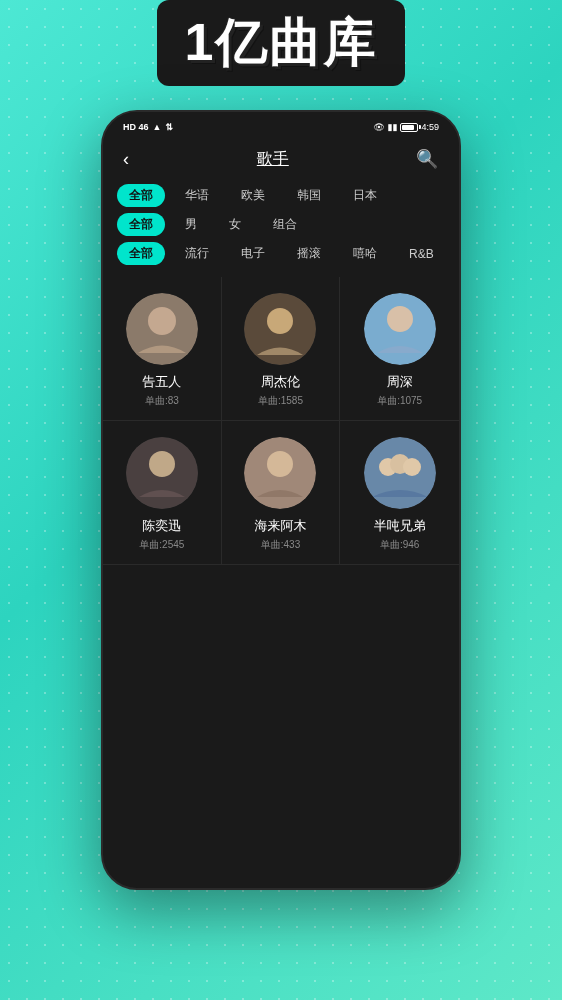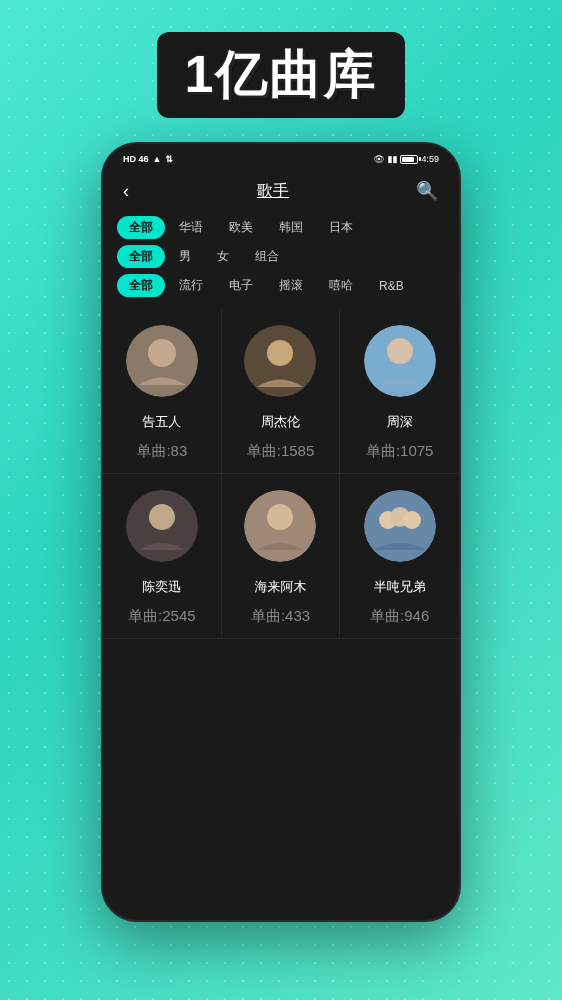--- a/index.html
+++ b/index.html
@@ -21,21 +21,20 @@
     body::before {
       content: '';
       position: absolute;
       top: 0; left: 0; right: 0; bottom: 0;
       background-image: radial-gradient(circle, rgba(255,255,255,0.3) 1px, transparent 1px);
       background-size: 18px 18px;
       pointer-events: none;
     }
 
     .header-title {
-      margin-top: 32px;
       margin-bottom: 24px;
       z-index: 1;
     }
 
     .header-title-text {
       font-size: 52px;
       font-weight: 900;
       color: white;
       text-shadow: 3px 3px 0px #222, -1px -1px 0px #222, 1px -1px 0px #222, -1px 1px 0px #222, 4px 4px 0px rgba(0,0,0,0.3);
       letter-spacing: 2px;
@@ -142,21 +141,21 @@
 
     
     .filters-container {
       background: #1a1a1a;
       padding: 6px 14px;
     }
 
     .filter-row {
       display: flex;
       align-items: center;
-      gap: 2px;
+      gap: 8px;
       margin-bottom: 6px;
     }
 
     .filter-tag {
       padding: 3px 12px;
       border-radius: 20px;
       font-size: 12px;
       color: white;
       cursor: pointer;
       white-space: nowrap;
@@ -183,21 +182,20 @@
     }
 
     .artist-cell {
       display: flex;
       flex-direction: column;
       align-items: center;
       padding: 16px 8px 12px;
       border-right: 1px solid #2a2a2a;
       border-bottom: 1px solid #2a2a2a;
       cursor: pointer;
-      gap: 8px;
     }
 
     .artist-cell:nth-child(3n) {
       border-right: none;
     }
 
     .artist-avatar {
       width: 72px;
       height: 72px;
       border-radius: 50%;
@@ -212,21 +210,21 @@
 
     .artist-name {
       font-size: 13px;
       color: white;
       font-weight: 500;
       margin-bottom: 3px;
       text-align: center;
     }
 
     .artist-count {
-      font-size: 15px;
+      font-size: 10px;
       color: #888;
       text-align: center;
     }
 
     
     .content-area {
       display: flex;
       flex-direction: column;
       flex: 1;
       overflow: hidden;

